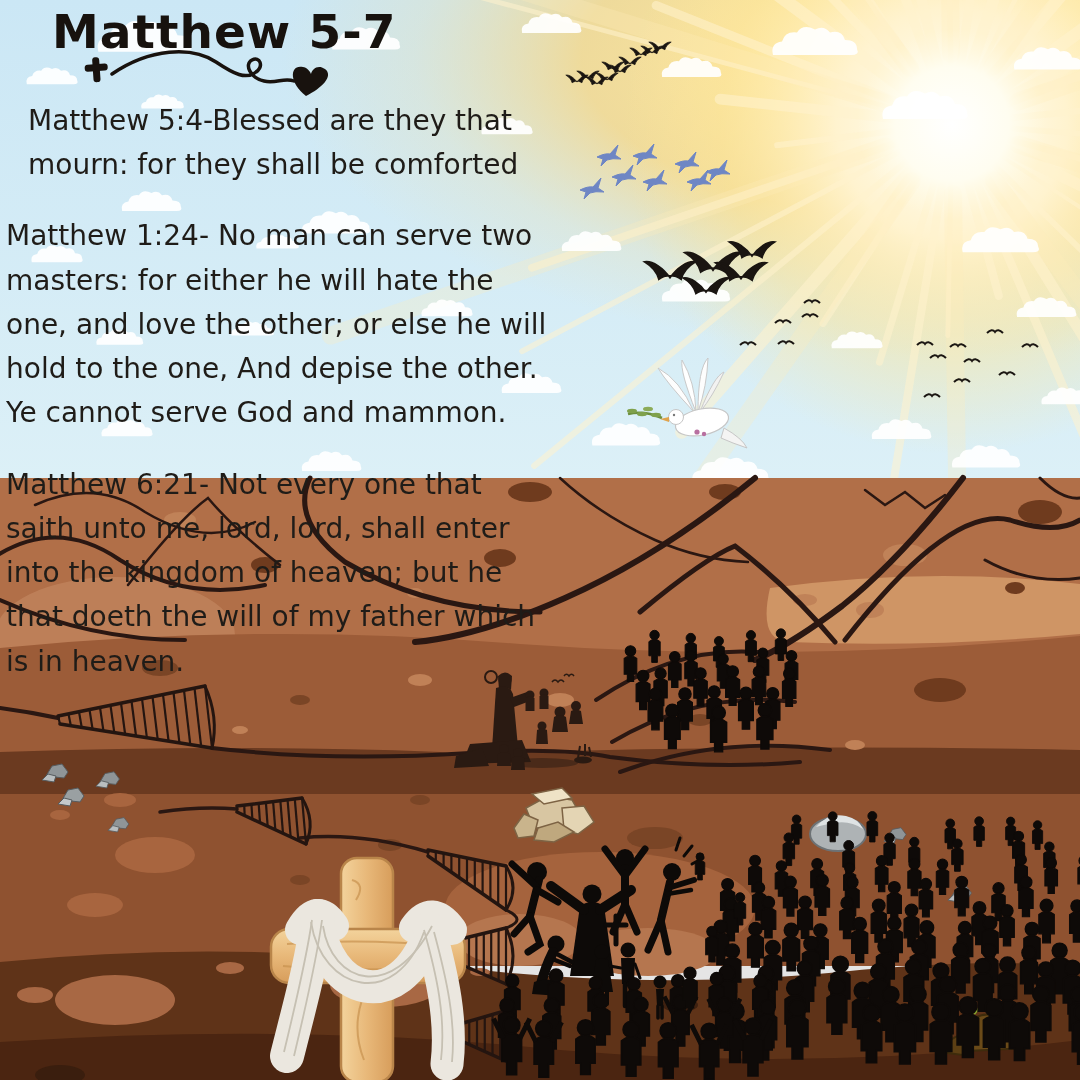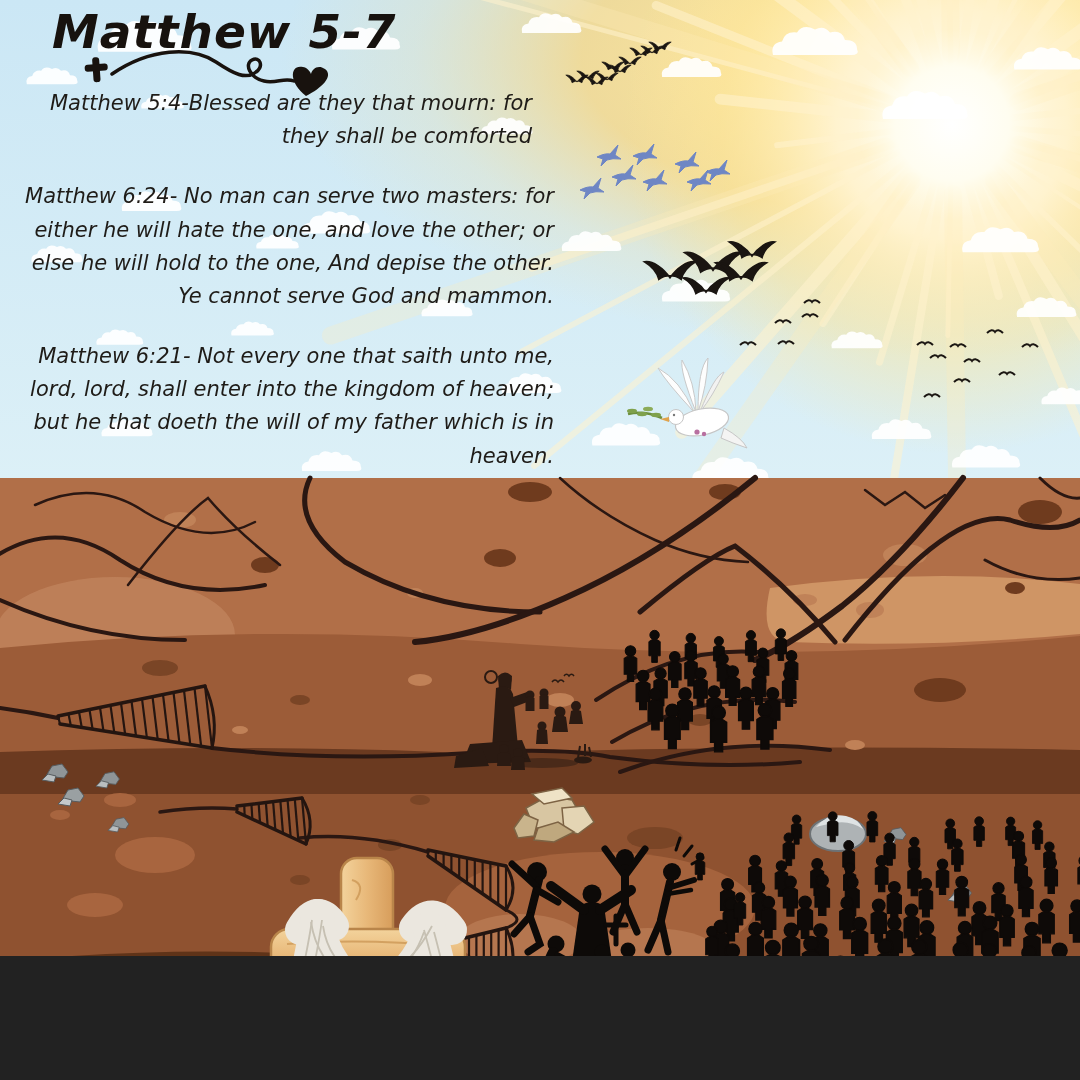--- a/index.html
+++ b/index.html
@@ -1,22 +1,22 @@
 <!DOCTYPE html>
 <html><head>
 <meta charset="utf-8">
 <style>
   html,body{margin:0;padding:0;background:#222;}
-  .poster{position:relative;width:1080px;height:956px;overflow:hidden;
-    font-family:"DejaVu Sans",sans-serif;background:#e5e5e5;font-style:italic;}
+  .poster{position:relative;width:1080px;height:1080px;overflow:hidden;
+    font-family:"DejaVu Sans",sans-serif;background:#e5e5e5;}
   svg.bg{position:absolute;left:0;top:0;width:1080px;height:1080px;display:block;}
   .title{position:absolute;left:52px;top:4px;margin:0;font-size:47px;font-weight:800;
     color:#17120e;letter-spacing:1px;font-family:"DejaVu Sans",sans-serif;}
-  .verses{position:absolute;left:6px;top:87px;width:548px;text-align:right;
-    color:#1f1c18;font-size:21px;line-height:1.58;}
+  .verses{position:absolute;left:6px;top:99px;width:548px;text-align:left;
+    color:#1f1c18;font-size:28px;line-height:1.58;}
   .verses p{margin:0 0 27px 0;}
   .verses p:first-child{padding:0 22px;}
 </style>
 </head>
 <body>
 
 <div class="poster">
 <svg class="bg" viewBox="0 0 1080 1080">
   <defs>
     <linearGradient id="skyGrad" x1="0" y1="0" x2="0" y2="1">
@@ -661,16 +661,16 @@
         <path d="M424,930 C437,976 446,1018 441,1060"></path>
         <path d="M434,932 C447,980 456,1022 452,1062"></path>
       </g>
     </g>
   </g>
 </svg>
 
 <h1 class="title">Matthew 5-7</h1>
 <div class="verses">
   <p>Matthew 5:4-Blessed are they that mourn: for they shall be comforted</p>
-  <p>Matthew 6:24- No man can serve two masters: for either he will hate the one, and love the other; or else he will hold to the one, And depise the other. Ye cannot serve God and mammon.</p>
+  <p>Matthew 1:24- No man can serve two masters: for either he will hate the one, and love the other; or else he will hold to the one, And depise the other. Ye cannot serve God and mammon.</p>
   <p>Matthew 6:21- Not every one that saith unto me, lord, lord, shall enter into the kingdom of heaven; but he that doeth the will of my father which is in heaven.</p>
 </div>
 </div>
 
 </body></html>

